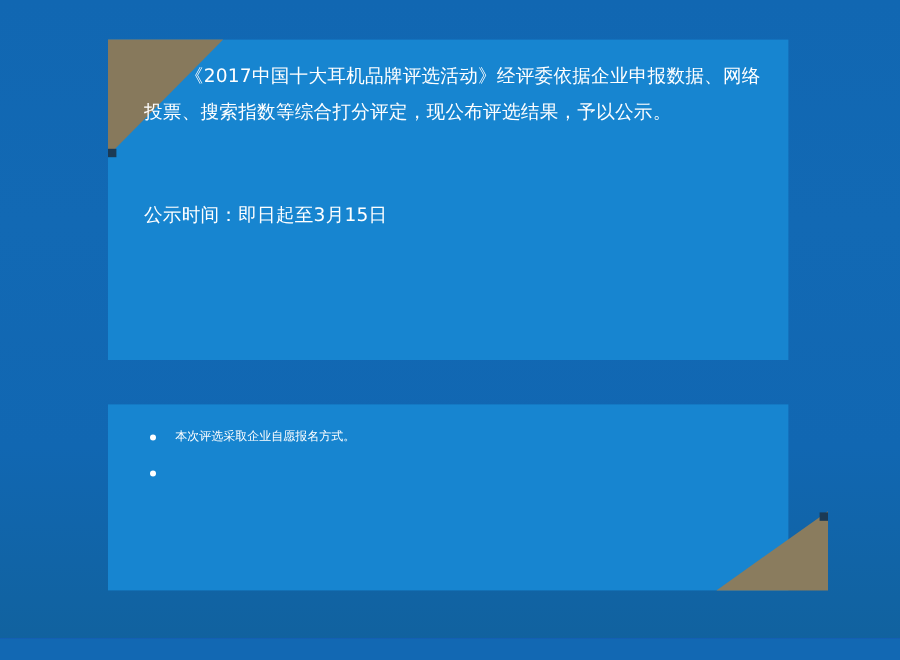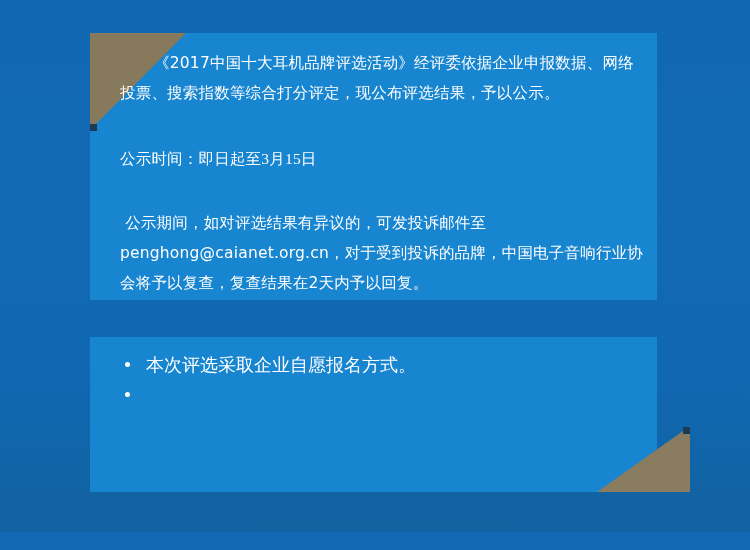--- a/index.html
+++ b/index.html
@@ -95,41 +95,40 @@
 
   #para-intro {
     left: 120px;
     top: 48px;
     width: 520px;
     text-indent: 34px;
   }
 
   #para-period {
     left: 120px;
-    top: 144px;
+    top: 164px;
     width: 520px;
-    font-family: Liberation Serif, serif;
   }
 
   #para-appeal {
     left: 120px;
     top: 208px;
     width: 530px;
   }
 
   #bullet-list {
     position: absolute;
     left: 120px;
     top: 350px;
     width: 520px;
     margin: 0;
     padding: 0;
     list-style: none;
     color: #ffffff;
-    font-size: 18px;
+    font-size: 10px;
     line-height: 30px;
   }
   #bullet-list li {
     position: relative;
     padding-left: 26px;
     margin: 0;
   }
   #bullet-list li .dot {
     position: absolute;
     left: 5px;
@@ -151,21 +150,20 @@
   <div class="corner-tri" id="corner-tl"></div>
   <div class="tri-notch" id="notch-tl"></div>
 
   <div class="corner-tri" id="corner-br"></div>
   <div class="tri-notch" id="notch-br"></div>
 
   <div class="text-block" id="para-intro">《2017中国十大耳机品牌评选活动》经评委依据企业申报数据、网络投票、搜索指数等综合打分评定，现公布评选结果，予以公示。</div>
 
   <div class="text-block" id="para-period">公示时间：即日起至3月15日</div>
 
-  <div class="text-block" id="para-appeal"> 公示期间，如对评选结果有异议的，可发投诉邮件至 penghong@caianet.org.cn，对于受到投诉的品牌，中国电子音响行业协会将予以复查，复查结果在2天内予以回复。</div>
 
   <ul id="bullet-list">
     <li>
       <span class="dot"></span>
       <span>本次评选采取企业自愿报名方式。</span>
     </li>
     <li>
       <span class="dot"></span>
     </li>
   </ul>

